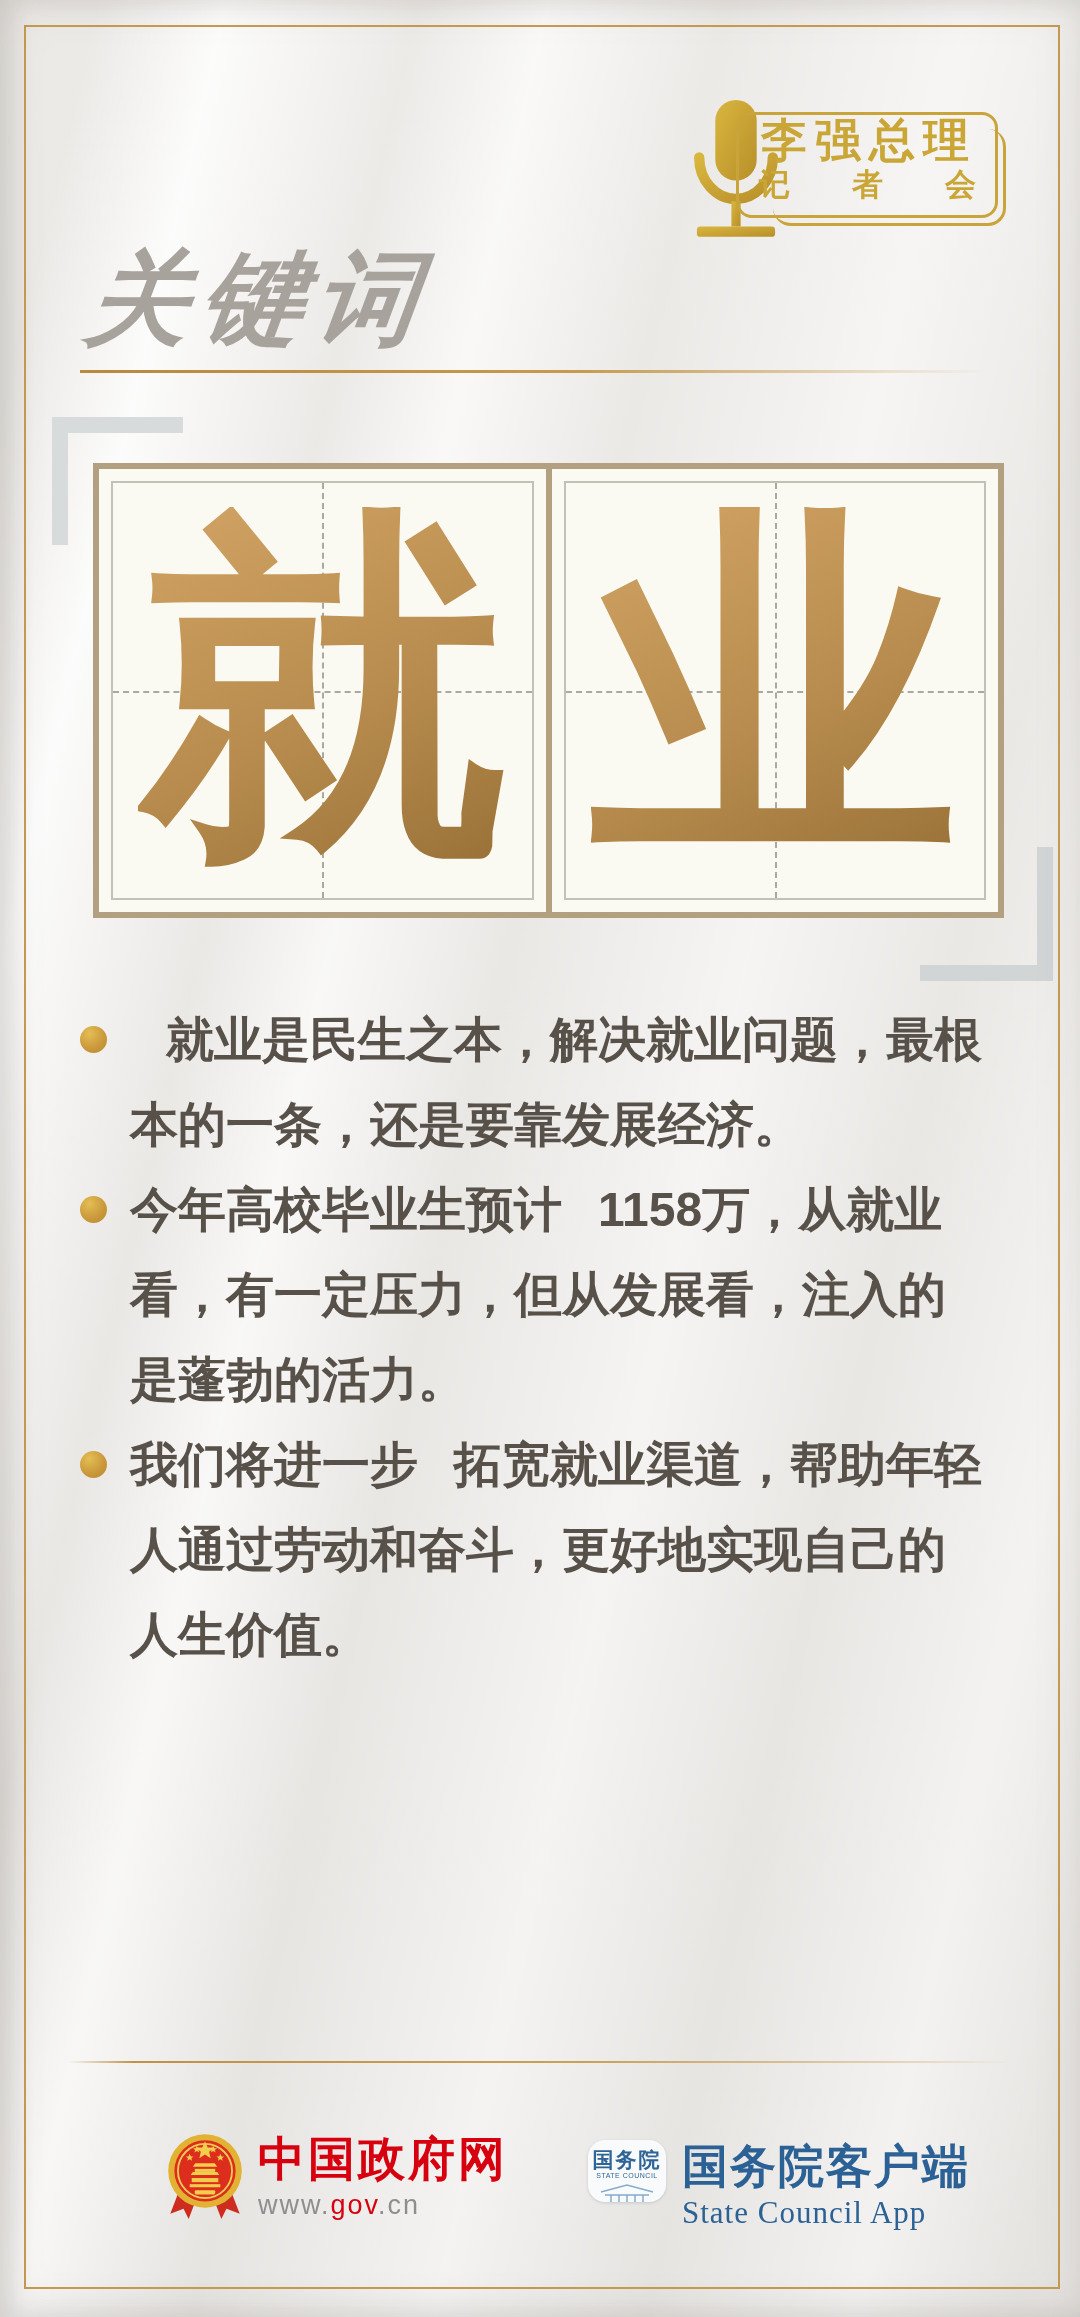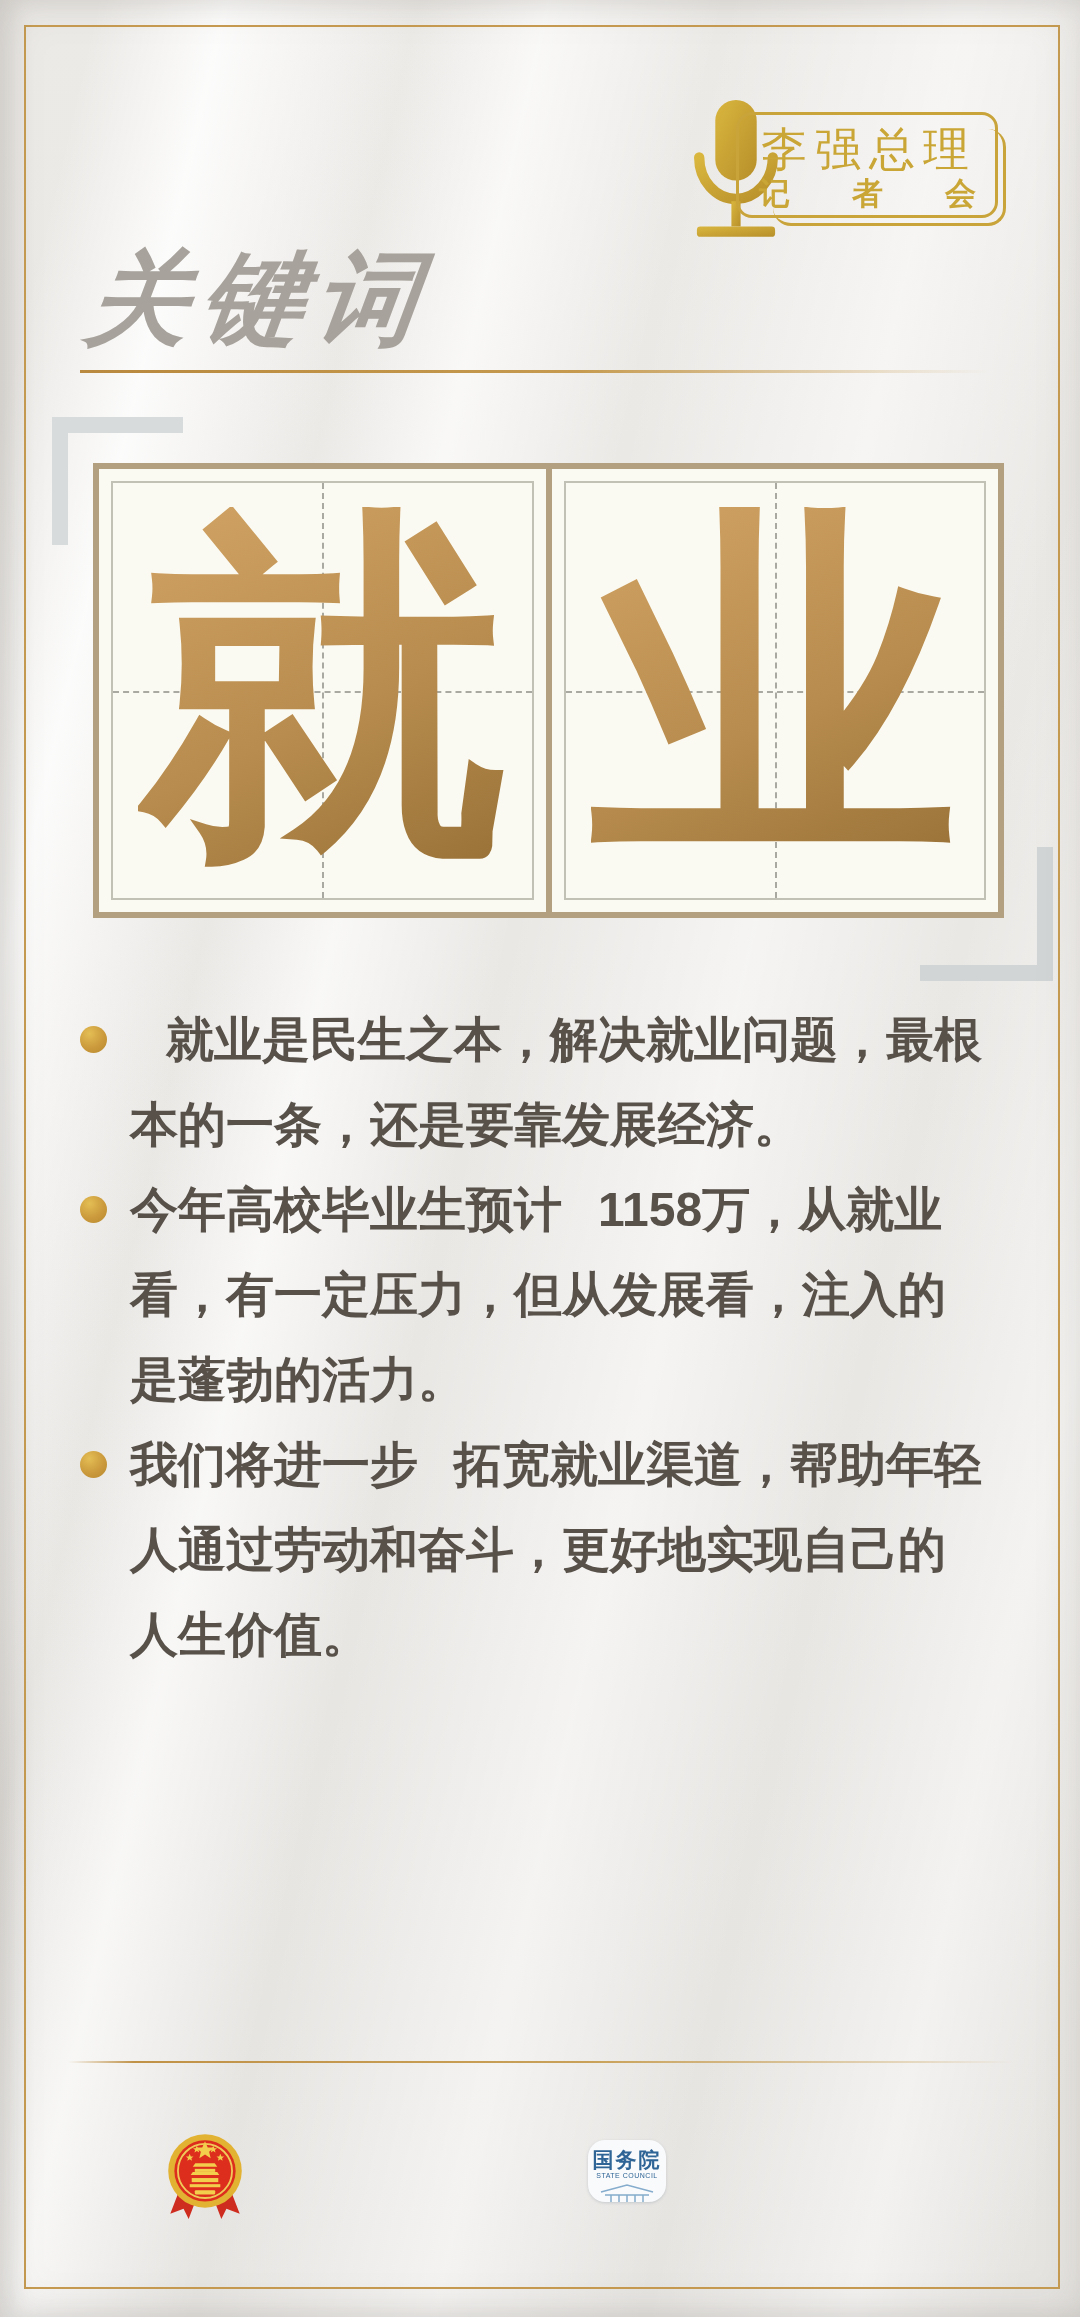--- a/index.html
+++ b/index.html
@@ -23,21 +23,21 @@
     border:2px solid #C79B50; pointer-events:none; }
 
   
   .badge { position:absolute; left:690px; top:100px; width:320px; height:150px; }
   .mic { position:absolute; left:0; top:0; width:92px; height:138px; }
   .badge-box { position:absolute; left:46px; top:12px; width:256px; height:100px;
     border:3px solid #C9A43A; border-radius:16px; }
   .badge-box::after { content:''; position:absolute; right:-11px; bottom:-11px; top:14px; left:34px;
     border-right:3px solid #C9A43A; border-bottom:3px solid #C9A43A;
     border-radius:0 18px 18px 18px; }
-  .badge-line1 { margin-top:9px; padding-left:22px; font-size:46px; font-weight:normal;
+  .badge-line1 { padding-left:22px; font-size:46px; font-weight:bold;
     color:#C9A636; letter-spacing:8px; line-height:1.1; white-space:nowrap; }
   .badge-line2 { padding-left:20px; font-size:31px; font-weight:bold; color:#C9A636;
     letter-spacing:62px; line-height:1.2; white-space:nowrap; }
 
   
   .kw { position:absolute; left:88px; top:248px; font-size:102px; font-weight:bold;
     font-style:italic; transform:skewX(-7deg); color:#A7A29B; letter-spacing:12px;
     line-height:1; white-space:nowrap; }
   .kw-line { position:absolute; left:80px; top:370px; width:908px; height:3px;
     background:linear-gradient(90deg,#B8893E,#C69B4F 55%,rgba(198,155,79,0) 100%); }
@@ -184,31 +184,39 @@
             <polygon points="0,-6 1.8,-1.9 6,-1.9 2.7,0.9 3.7,5 0,2.6 -3.7,5 -2.7,0.9 -6,-1.9 -1.8,-1.9"></polygon>
           </g>
         <path d="M26,38 h24 l-2.5,-3.5 h-19 z"></path>
         <rect x="28" y="40" width="20" height="3"></rect>
         <path d="M24,46 h28 l-2,-3 h-24 z"></path>
         <rect x="25" y="49" width="26" height="4"></rect>
         <rect x="23" y="55" width="30" height="3"></rect>
         <rect x="28" y="61" width="20" height="4" rx="1"></rect>
       </g>
     </svg>
+    <div class="gov-col">
+      <div class="gov-name">中国政府网</div>
+      <div class="gov-url"><span>www.</span><span class="red">gov</span><span>.cn</span></div>
+    </div>
   </div>
 
   <div class="f-right">
     <div class="app-icon">
       <div class="app-icon-title">国务院</div>
       <div class="app-icon-sub">STATE COUNCIL</div>
       <svg class="app-building" viewBox="0 0 64 26">
         <g fill="none" stroke="#85ACCC" stroke-width="1.5">
           <path d="M6,10 L32,3 L58,10"></path>
           <path d="M10,13 H54"></path>
           <path d="M16,13 V20 M24,13 V20 M32,13 V20 M40,13 V20 M48,13 V20"></path>
           <path d="M8,21 H56"></path>
           <path d="M5,24.5 H59"></path>
         </g>
       </svg>
     </div>
+    <div class="app-col">
+      <div class="app-name">国务院客户端</div>
+      <div class="app-sub">State Council App</div>
+    </div>
   </div>
 
 </div>
 
 </body></html>

